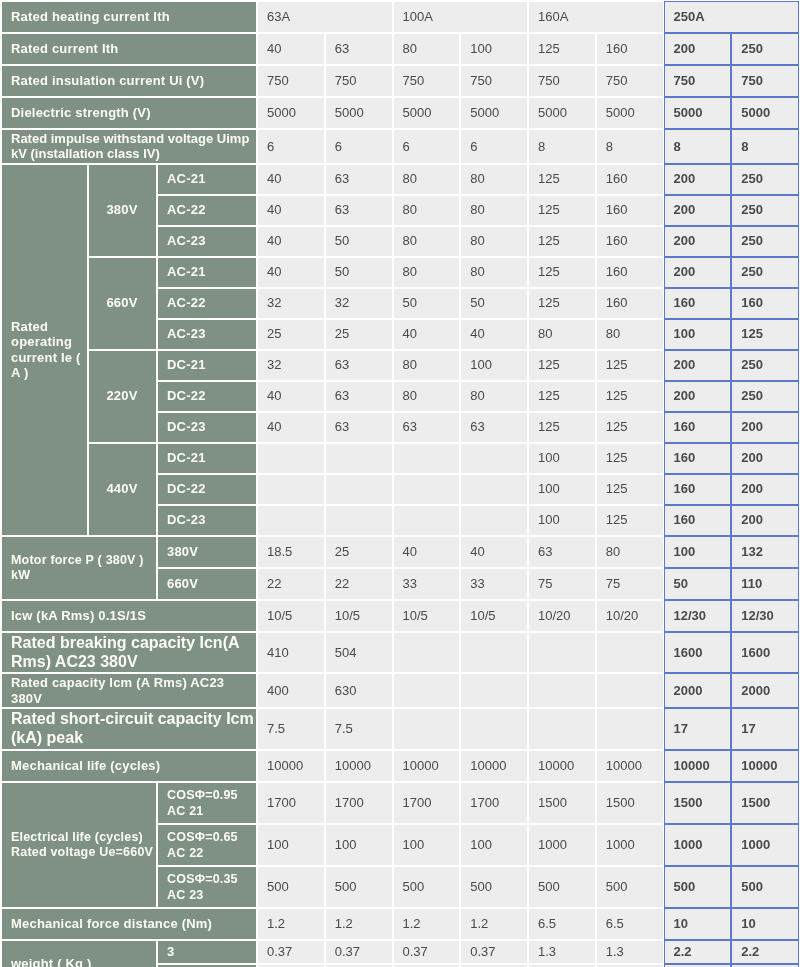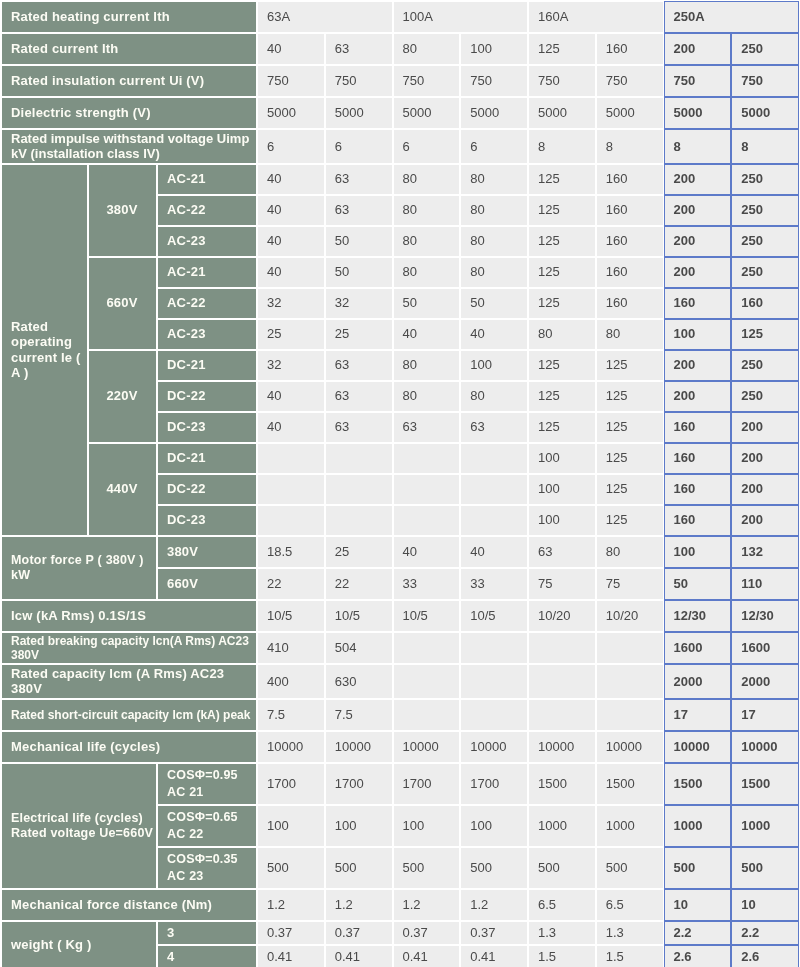--- a/index.html
+++ b/index.html
@@ -7,21 +7,21 @@
   }
   html,body{margin:0;padding:0;background:#fff;}
   body{width:800px;font-family:"Liberation Sans",sans-serif;}
   table{width:800px;border-collapse:separate;border-spacing:2px;table-layout:fixed;background:#fff;}
   col.c-a{width:85px;} col.c-b{width:67px;} col.c-c{width:98px;}
   td{vertical-align:middle;overflow:hidden;line-height:1.18;box-sizing:border-box;}
   tr.h30{height:30px;} tr.h29{height:29px;} tr.h40{height:40px;} tr.h22{height:22px;}
   .g{background:var(--green);color:var(--gtxt);font-weight:bold;font-size:13px;padding-left:9px;letter-spacing:.2px;}
   .volt{text-align:center;padding-left:0;}
   .lab2{font-size:12.5px;}
-  .fs12{font-size:12px;letter-spacing:0;}
+  .fs12{font-size:16px;letter-spacing:0;}
   .fs10{font-size:13px;letter-spacing:0;}
   .pre{white-space:pre-line;line-height:1.3;font-size:12.5px;margin-top:48px;}
   .d{background:var(--cell);color:var(--txt);font-size:13px;padding-left:9px;}
   .blue{outline:1px solid var(--blue);font-weight:bold;}
 </style>
 </head>
 <body>
 
 <div>
   <table>

